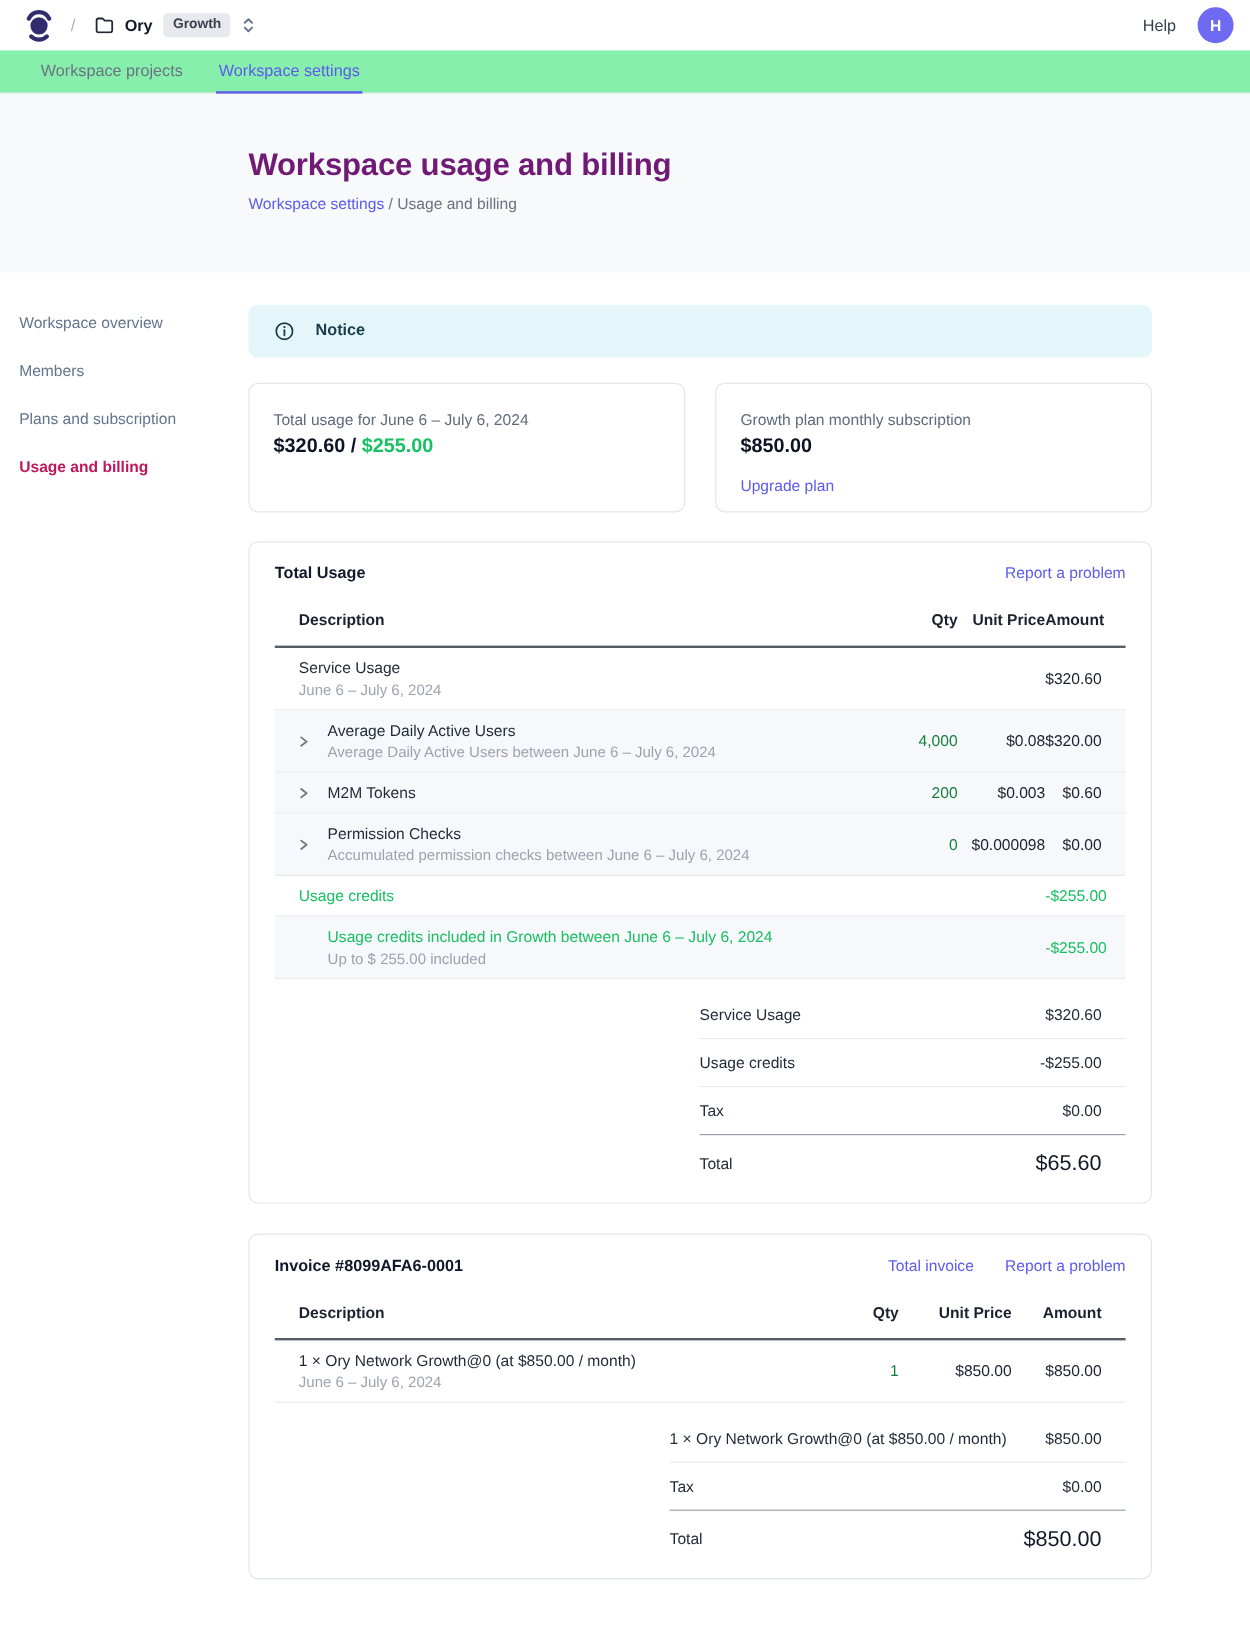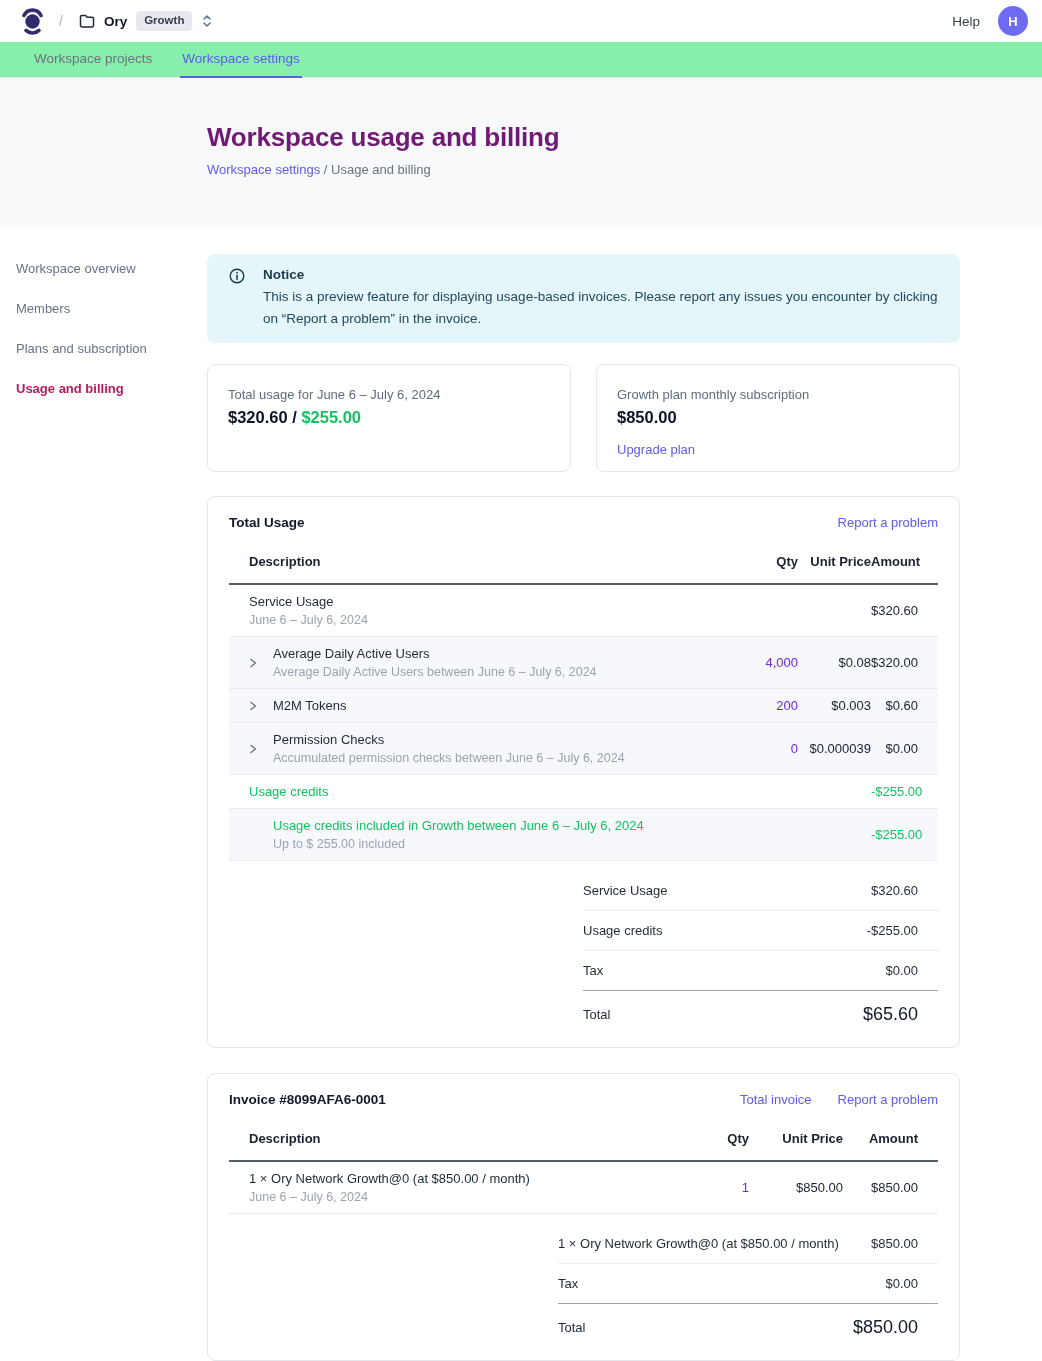--- a/index.html
+++ b/index.html
@@ -86,21 +86,21 @@
   .card-links { display:flex; gap:26px; }
   .card-link { font-size:13px; color:#5d5bea; font-weight:500; cursor:pointer; }
 
   .table { margin:13px 20px 0; }
   .t-row { display:flex; align-items:center; }
   .t-head {
     padding:11px 0 14px; font-size:13px; font-weight:600; color:#1a2230;
     border-bottom:2px solid #565e69;
   }
   .col-desc { flex:1; min-width:0; padding-left:20px; }
-  .col-qty  { width:80px; text-align:right; font-size:13px; color:#6d28d9; }
+  .col-qty  { width:80px; text-align:right; font-size:13px; color:#15803d; }
   .u-unit   { width:73px; text-align:right; font-size:13px; color:#1a2230; }
   .u-amt    { width:67px; padding-right:20px; text-align:right; font-size:13px; color:#1a2230; }
   .i-unit   { width:94px; text-align:right; font-size:13px; color:#1a2230; }
   .i-amt    { width:95px; padding-right:20px; text-align:right; font-size:13px; color:#1a2230; }
   .t-head .col-qty, .t-head .u-unit, .t-head .u-amt, .t-head .i-unit, .t-head .i-amt { color:#1a2230; }
 
   .data-row { padding:9px 0; border-bottom:1px solid #e9ebef; position:relative; }
   .data-row.sub { background:#f7f8fb; }
   .row-title { font-size:13px; color:#1f2937; }
   .row-sub { font-size:12.5px; color:#9ba3af; margin-top:4px; }
@@ -179,21 +179,20 @@
     <div class="content">
 
       <div class="notice">
         <svg class="notice-icon" viewBox="0 0 16 16">
           <circle cx="8" cy="8" r="6.8" fill="none" stroke="#183c4c" stroke-width="1.4"></circle>
           <line x1="8" y1="7.2" x2="8" y2="11.4" stroke="#183c4c" stroke-width="1.5" stroke-linecap="round"></line>
           <circle cx="8" cy="4.6" r="0.95" fill="#183c4c"></circle>
         </svg>
         <div>
           <div class="notice-title">Notice</div>
-          <div class="notice-body">This is a preview feature for displaying usage-based invoices. Please report any issues you encounter by clicking on “Report a problem” in the invoice.</div>
         </div>
       </div>
 
       <div class="cards-row">
         <div class="mini-card">
           <div class="mini-label">Total usage for June 6 – July 6, 2024</div>
           <div class="mini-value"><span>$320.60 / </span><span class="green">$255.00</span></div>
         </div>
         <div class="mini-card">
           <div class="mini-label">Growth plan monthly subscription</div>
@@ -252,21 +251,21 @@
 
           <div class="t-row data-row sub">
             <svg class="chev" viewBox="0 0 12 12">
               <path d="M4 2.5 L8.5 6 L4 9.5" fill="none" stroke="#6d7683" stroke-width="1.5" stroke-linecap="round" stroke-linejoin="round"></path>
             </svg>
             <div class="col-desc">
               <div class="row-title">Permission Checks</div>
               <div class="row-sub">Accumulated permission checks between June 6 – July 6, 2024</div>
             </div>
             <div class="col-qty">0</div>
-            <div class="u-unit">$0.000039</div>
+            <div class="u-unit">$0.000098</div>
             <div class="u-amt">$0.00</div>
           </div>
 
           <div class="t-row data-row">
             <div class="col-desc">
               <div class="row-title green-txt">Usage credits</div>
             </div>
             <div class="col-qty"></div>
             <div class="u-unit"></div>
             <div class="u-amt green-txt">-$255.00</div>

